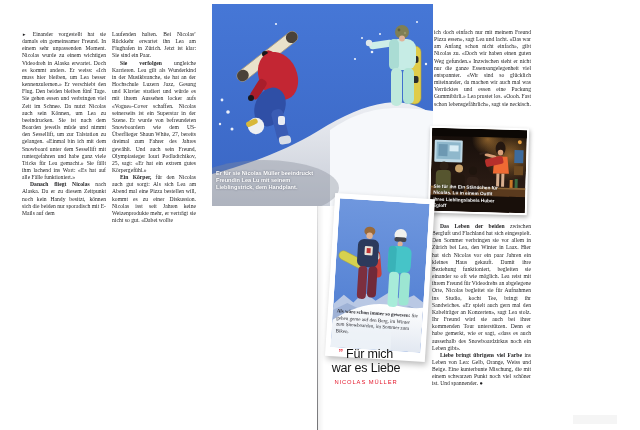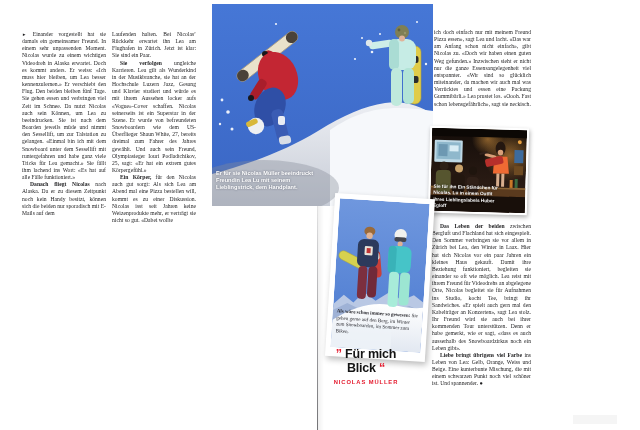--- a/index.html
+++ b/index.html
@@ -49,21 +49,21 @@
             background:#fff;padding:5px 5px 9px;box-sizing:border-box;
             transform:rotate(3.6deg);box-shadow:2px 3px 6px rgba(0,0,0,.28);}
   .polaroid-inner{position:relative;width:90px;height:149px;overflow:hidden;}
   .polaroid-caption{position:absolute;left:4px;top:110px;width:82px;
                     font-size:5px;line-height:6.5px;color:#26262c;
                     font-family:"Liberation Serif",serif;}
   .polaroid-caption .lead{font-weight:bold;}
 
   
   .quote{position:absolute;left:296px;top:348px;width:140px;text-align:center;
-         font-family:"Liberation Sans",sans-serif;font-weight:bold;
+         font-family:"Liberation Sans",sans-serif;font-weight:normal;
          font-size:12.5px;line-height:13.5px;color:#141414;letter-spacing:-.2px;}
   .q-mark{color:#e4192c;}
   .q-attrib{margin-top:4px;font-size:5.8px;line-height:7px;letter-spacing:.9px;
             color:#e4192c;}
 </style>
 </head>
 <body>
 
 <div class="spread">
 
@@ -265,17 +265,17 @@
         </g>
       </svg>
       <div class="polaroid-caption">
         <span class="lead">Als wäre schon immer so gewesen:</span><span> Sie gehen gerne auf den Berg, im Winter zum Snowboarden, im Sommer zum Biken.</span>
       </div>
     </div>
   </div>
 
   <div class="quote">
     <div><span class="q-mark">”</span> <span>Für mich</span></div>
-    <div><span>Blick</span> <span class="q-mark">“</span></div>
+    <div><span>war es Liebe</span></div>
     <div class="q-attrib">NICOLAS MÜLLER</div>
   </div>
 
 </div>
 
 </body></html>

